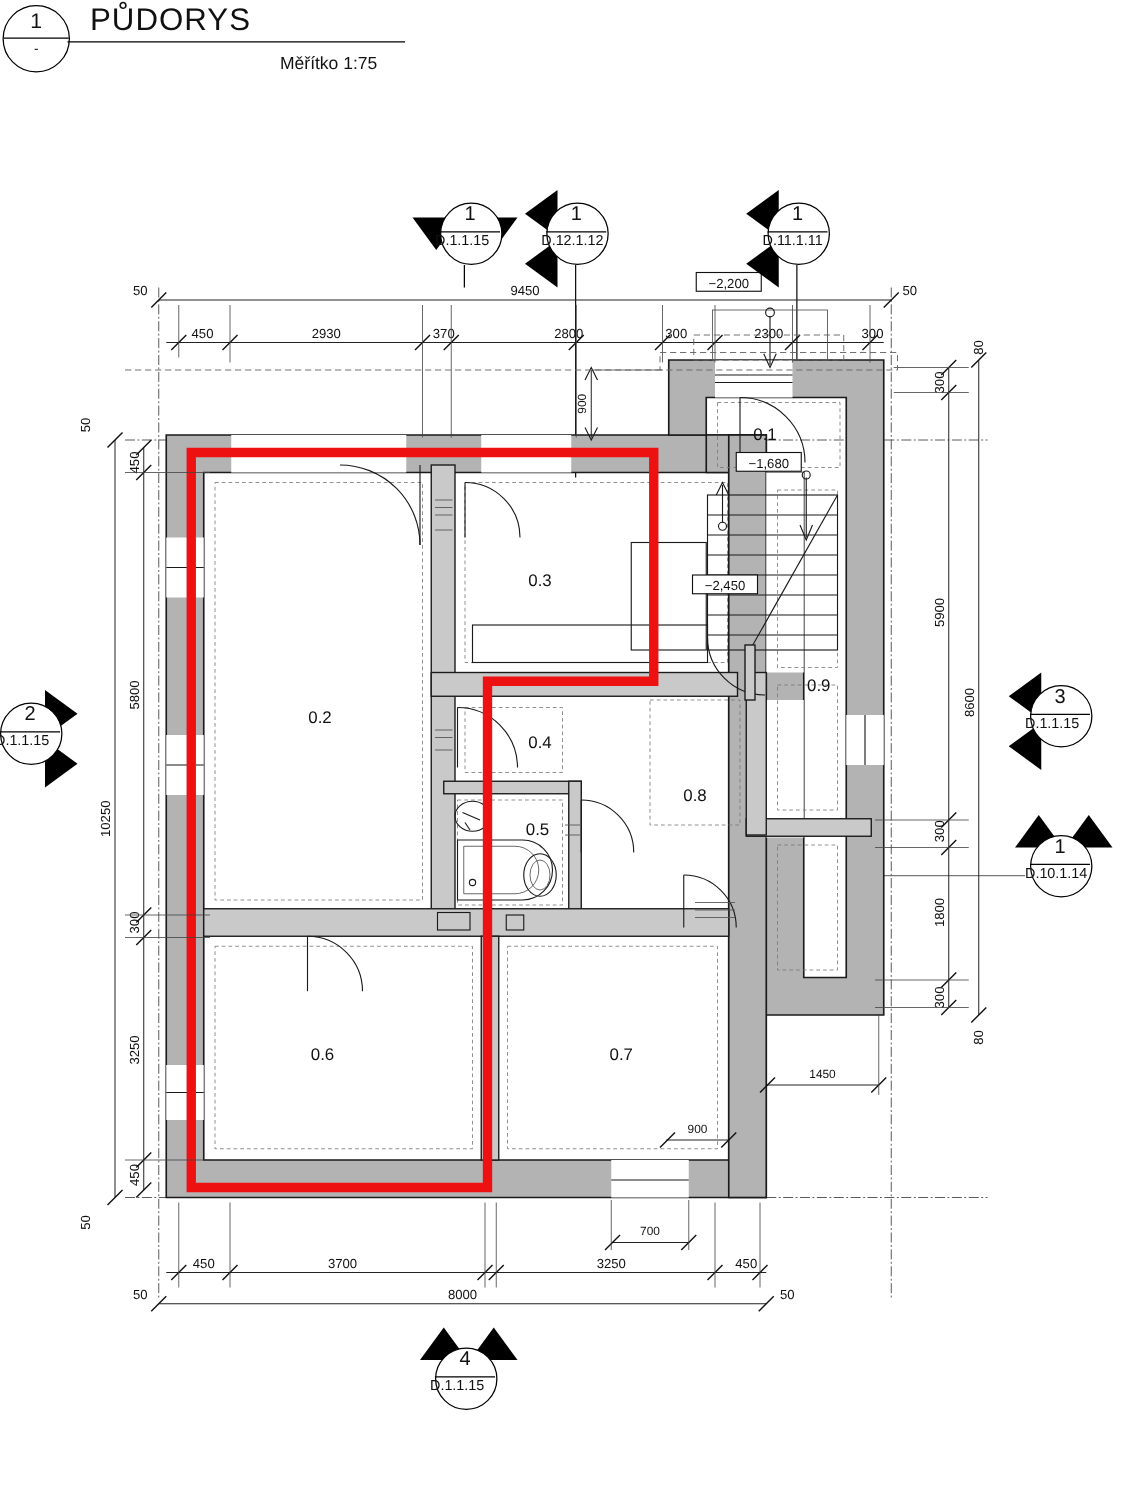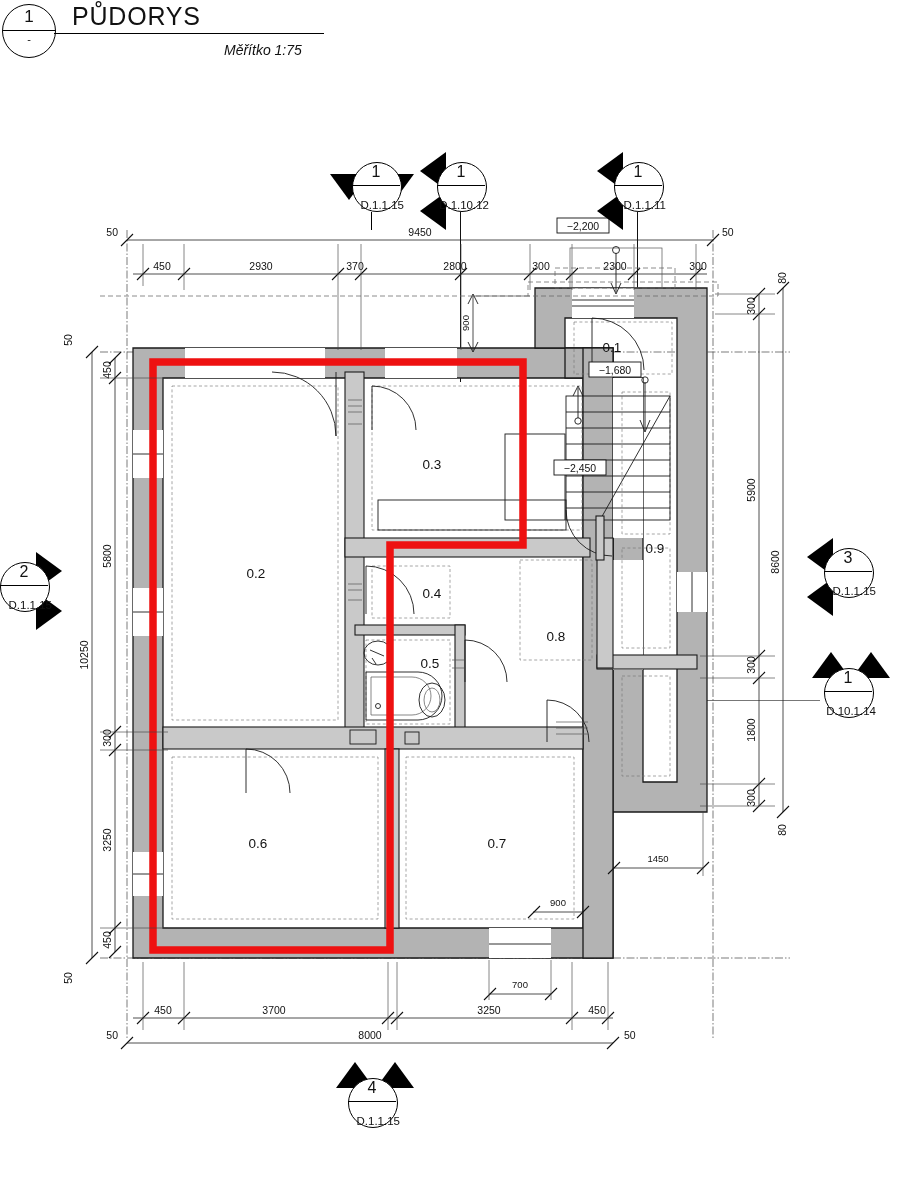--- a/index.html
+++ b/index.html
@@ -8,28 +8,28 @@
   .abs{position:absolute;}
   
   #title-block{left:0;top:0;width:910px;height:80px;}
   .tb-circle{position:absolute;left:2px;top:4px;width:52px;height:52px;border:1.3px solid #000;
              border-radius:50%;}
   .tb-circle .num{position:absolute;left:0;top:2px;width:52px;text-align:center;font-size:17px;}
   .tb-circle .sub{position:absolute;left:0;top:28px;width:52px;text-align:center;font-size:11px;}
   .tb-circle .hr{position:absolute;left:0;top:25px;width:52px;height:1.3px;background:#000;}
   #title-text{left:72px;top:2px;font-size:25px;letter-spacing:.8px;}
   #title-rule{left:54px;top:33px;width:270px;height:1.4px;background:#000;}
-  #scale-text{left:224px;top:42px;font-size:14px;font-style:italic;}
+  #scale-text{left:224px;top:42px;font-size:14px;}
   
   .smark{position:absolute;width:56px;height:56px;}
   .smark .circ{position:absolute;left:8px;top:0;width:48px;height:48px;border:1.2px solid #000;
                border-radius:50%;background:#fff;z-index:2;}
   .smark .num{position:absolute;left:8px;top:1px;width:48px;text-align:center;font-size:16px;z-index:3;}
   .smark .ln{position:absolute;left:8px;top:23px;width:48px;height:1.2px;background:#000;z-index:3;}
-  .smark .lab{position:absolute;left:4px;top:37px;width:56px;text-align:right;font-size:11.5px;z-index:3;}
+  .smark .lab{position:absolute;left:4px;top:25px;width:56px;text-align:left;font-size:11.5px;z-index:3;}
   .tri{position:absolute;width:0;height:0;z-index:1;}
   .tri-down{border-left:19px solid transparent;border-right:19px solid transparent;border-top:26px solid #000;}
   .tri-up{border-left:19px solid transparent;border-right:19px solid transparent;border-bottom:26px solid #000;}
   .tri-left{border-top:19px solid transparent;border-bottom:19px solid transparent;border-right:26px solid #000;}
   .tri-right{border-top:19px solid transparent;border-bottom:19px solid transparent;border-left:26px solid #000;}
   .leader{position:absolute;background:#000;}
   
   #plan-svg{left:0;top:0;}
   .wall{fill:#b3b3b3;stroke:#1a1a1a;stroke-width:1.3;}
   .wall-light{fill:#c9c9c9;stroke:#1a1a1a;stroke-width:1.1;}
@@ -72,31 +72,31 @@
   <div class="lab">D.1.1.15</div>
 </div>
 <div class="leader" style="left:371px;top:212px;width:1.2px;height:18px;"></div>
 
 <div class="smark" style="left:429px;top:162px;">
   <div class="tri tri-left" style="left:-9px;top:-10px;"></div>
   <div class="tri tri-left" style="left:-9px;top:30px;"></div>
   <div class="circ"></div>
   <div class="num">1</div>
   <div class="ln"></div>
-  <div class="lab">D.1.10.12</div>
+  <div class="lab">D.12.1.12</div>
 </div>
 <div class="leader" style="left:460px;top:212px;width:1.2px;height:170px;background:#111;"></div>
 
 <div class="smark" style="left:606px;top:162px;">
   <div class="tri tri-left" style="left:-9px;top:-10px;"></div>
   <div class="tri tri-left" style="left:-9px;top:30px;"></div>
   <div class="circ"></div>
   <div class="num">1</div>
   <div class="ln"></div>
-  <div class="lab">D.1.1.11</div>
+  <div class="lab">D.11.1.11</div>
 </div>
 <div class="leader" style="left:637px;top:212px;width:1.2px;height:80px;background:#111;"></div>
 
 <div class="smark" style="left:-8px;top:562px;">
   <div class="tri tri-right" style="left:44px;top:-10px;"></div>
   <div class="tri tri-right" style="left:44px;top:30px;"></div>
   <div class="circ"></div>
   <div class="num">2</div>
   <div class="ln"></div>
   <div class="lab">D.1.1.15</div>

